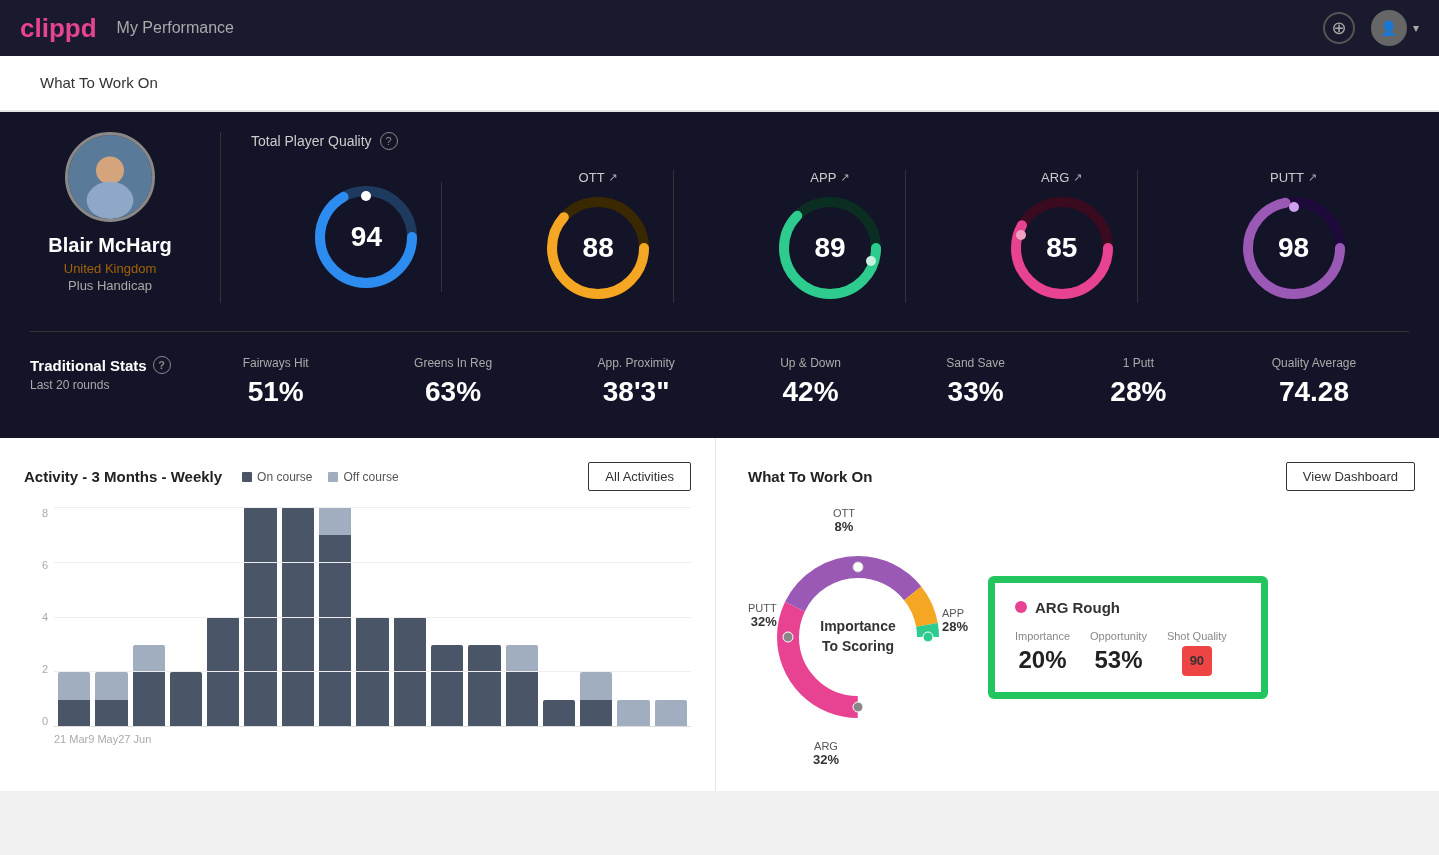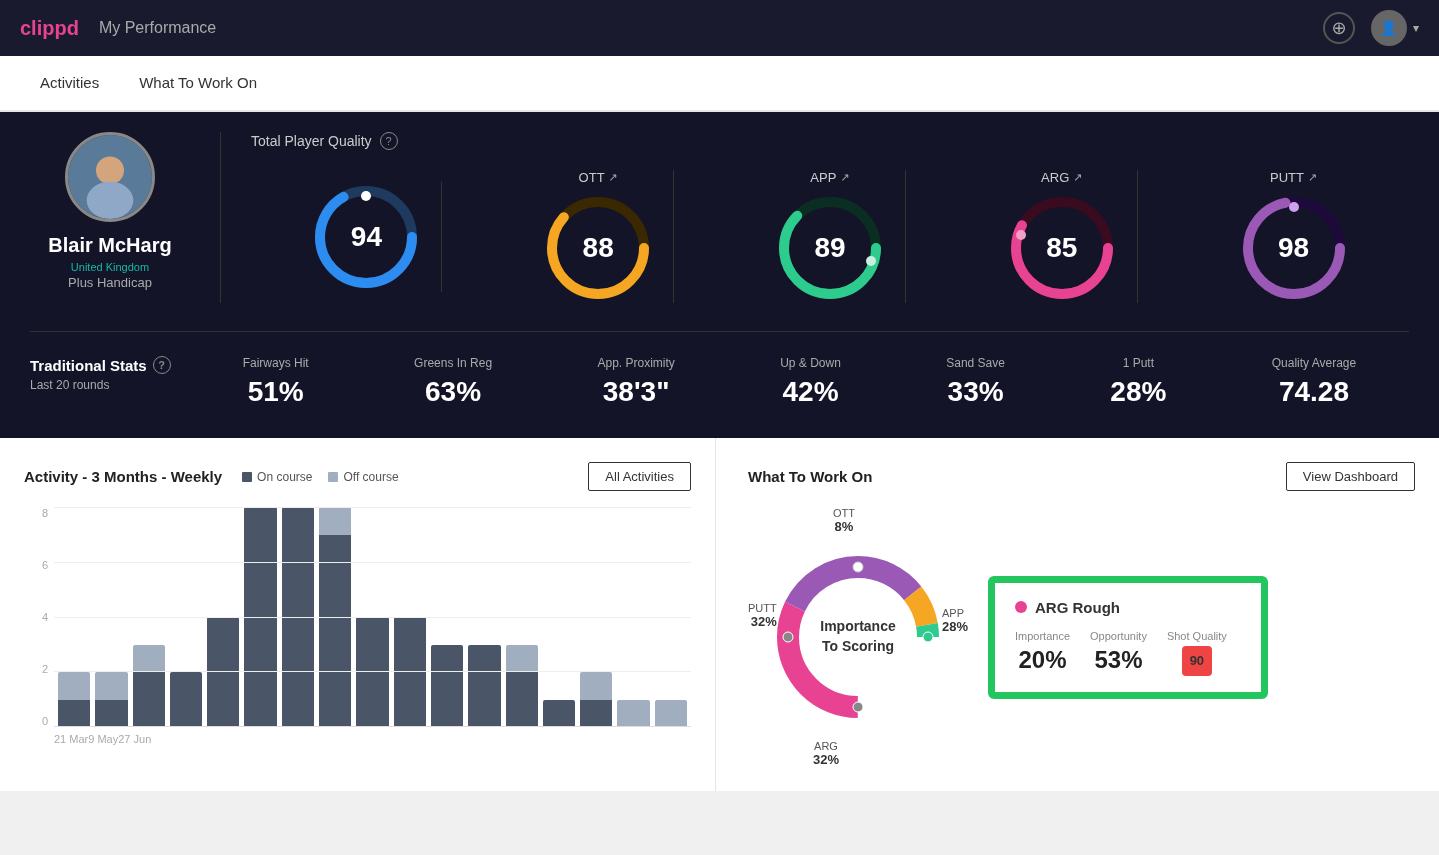--- a/index.html
+++ b/index.html
@@ -13,21 +13,21 @@
       padding: 0 20px;
       height: 56px;
       justify-content: space-between;
     }
     .logo {
       display: flex;
       align-items: center;
       gap: 6px;
     }
     .logo-text {
-      font-size: 20px;
+      font-size: 26px;
       font-weight: 700;
       color: #e84393;
     }
     .header-title {
       color: #aaa;
       font-size: 16px;
       margin-left: 20px;
     }
     .header-left { display: flex; align-items: center; }
     .header-right { display: flex; align-items: center; gap: 16px; }
@@ -96,22 +96,22 @@
       font-size: 36px;
     }
     .player-name {
       font-size: 20px;
       font-weight: 700;
       color: #fff;
       margin-top: 12px;
       text-align: center;
     }
     .player-country {
-      font-size: 11px;
-      color: #14b8a6;
+      font-size: 13px;
+      color: #a16207;
       margin-top: 4px;
     }
     .player-handicap {
       font-size: 13px;
       color: #aaa;
       margin-top: 2px;
     }
 
     
     .scores-section {
@@ -380,21 +380,20 @@
     <div style="display:flex;align-items:center;gap:6px;">
       <div class="avatar-btn">
         <span>👤</span>
       </div>
       <span style="color:#aaa;font-size:12px;">▾</span>
     </div>
   </div>
 </div>
 
 <div class="nav-tabs">
-  <div class="nav-tab">Activities</div>
   <div class="nav-tab">What To Work On</div>
 </div>
 
 <div class="hero">
   <div class="hero-top">
 
     <div class="player-info">
       <div class="player-avatar">
         <svg width="90" height="90" viewBox="0 0 90 90" xmlns="http://www.w3.org/2000/svg">
           <circle cx="45" cy="45" r="45" fill="#5a7a9a"></circle>

